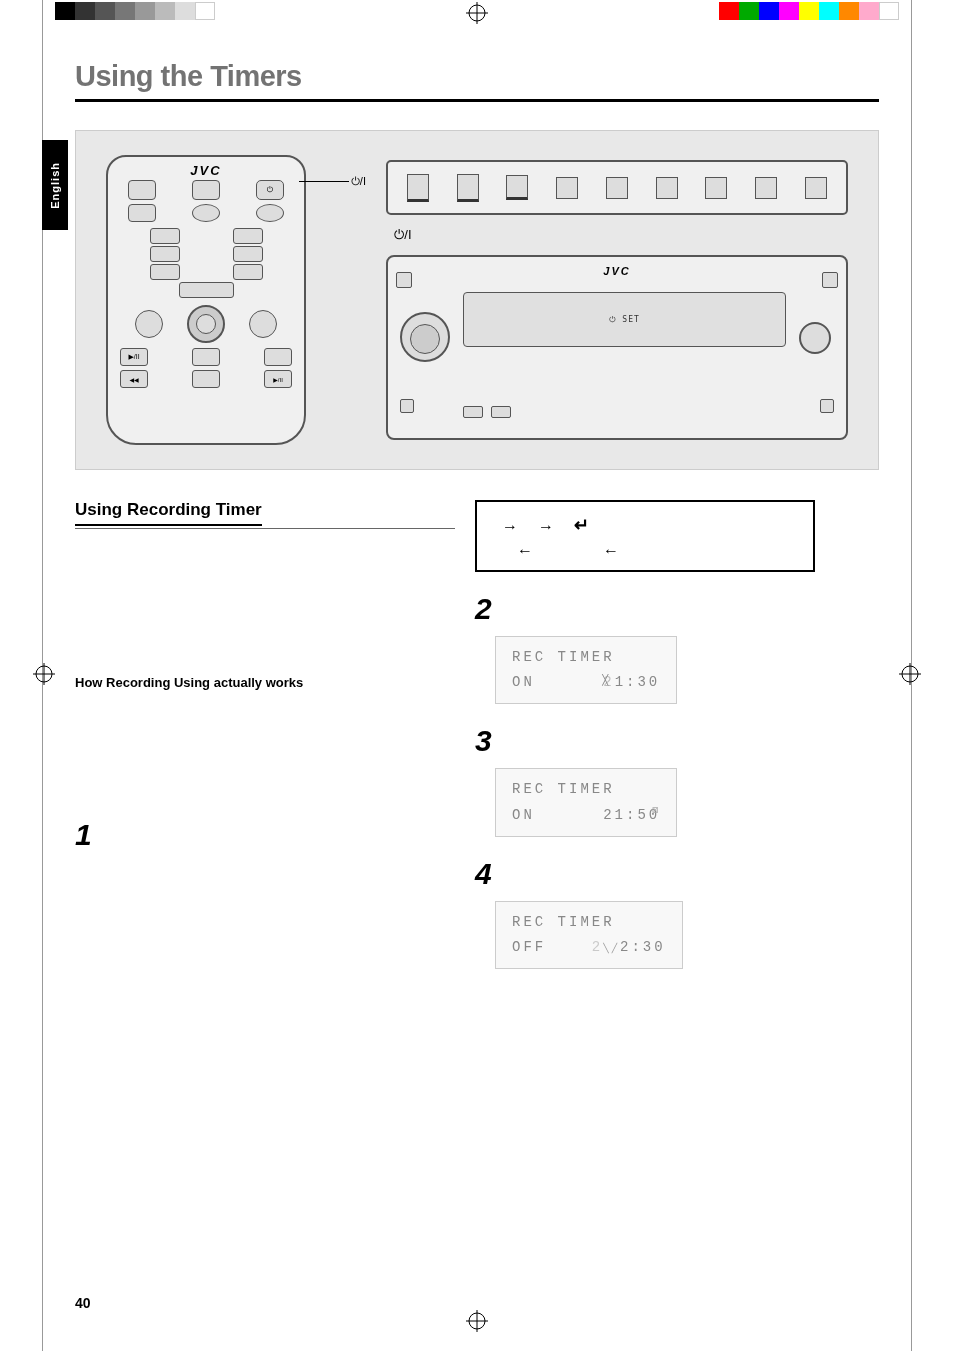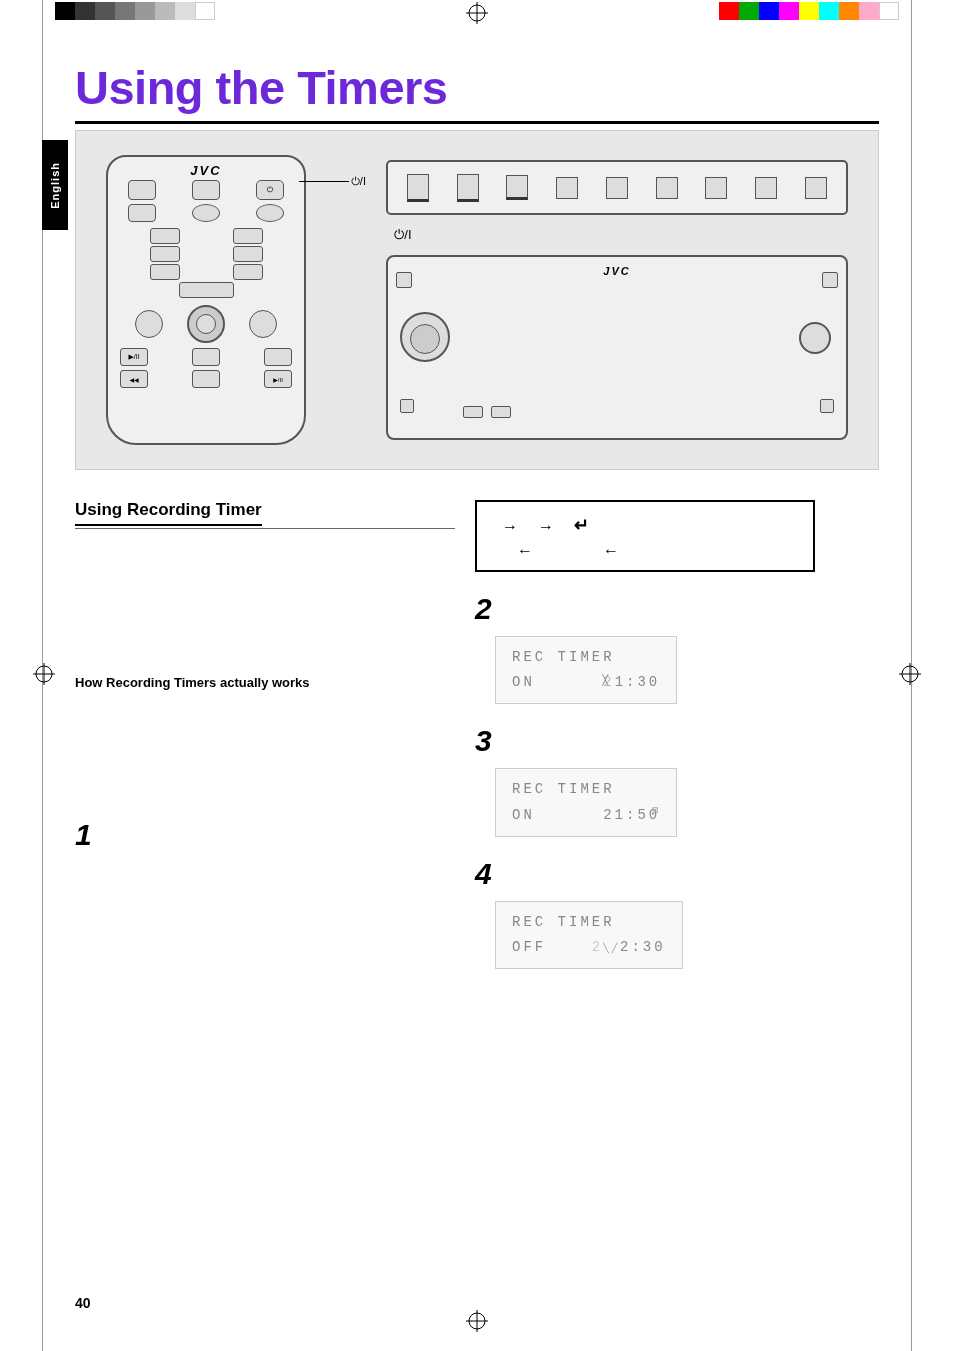--- a/index.html
+++ b/index.html
@@ -42,23 +42,23 @@
     }
 
     
     .page-title-section {
       position: absolute;
       top: 60px;
       left: 75px;
       right: 75px;
     }
     .page-title {
-      font-size: 47px;
+      font-size: 29px;
       font-weight: 900;
-      color: #6d28d9;
+      color: #737373;
       letter-spacing: -0.5px;
     }
     .title-underline {
       height: 3px;
       background: #000;
       margin-top: 6px;
     }
 
     
     .english-tab {
@@ -295,20 +295,23 @@
       <div style="position:absolute;top:15px;left:8px;width:16px;height:16px;border:1.5px solid #555;background:#ddd;border-radius:2px;"></div>
 
       <div style="position:absolute;top:15px;right:8px;width:16px;height:16px;border:1.5px solid #555;background:#ddd;border-radius:2px;"></div>
 
       <div style="position:absolute;left:12px;top:55px;width:50px;height:50px;border:2px solid #555;border-radius:50%;background:#ddd;">
         <div style="width:30px;height:30px;border:1.5px solid #555;border-radius:50%;background:#ccc;margin:10px auto;"></div>
       </div>
 
       <div style="position:absolute;right:15px;top:65px;width:32px;height:32px;border:2px solid #555;border-radius:50%;background:#ddd;"></div>
 
+      <div style="position:absolute;top:35px;left:75px;right:60px;height:55px;border:1.5px solid #555;background:#e0e0e0;border-radius:4px;display:flex;align-items:center;justify-content:center;">
+        <div style="font-family:monospace;font-size:8px;color:#333;letter-spacing:1px;">⏻ SET</div>
+      </div>
 
       <div style="position:absolute;bottom:20px;left:75px;right:60px;display:flex;gap:8px;">
         <div style="width:20px;height:12px;border:1px solid #555;background:#ddd;border-radius:2px;"></div>
         <div style="width:20px;height:12px;border:1px solid #555;background:#ddd;border-radius:2px;"></div>
       </div>
 
       <div style="position:absolute;bottom:25px;left:12px;width:14px;height:14px;border:1px solid #555;background:#ddd;border-radius:2px;"></div>
       <div style="position:absolute;bottom:25px;right:12px;width:14px;height:14px;border:1px solid #555;background:#ddd;border-radius:2px;"></div>
     </div>
   </div>
@@ -320,21 +323,21 @@
 
     <div class="col-left">
 
       <div style="margin-bottom:6px;">
         <div style="font-size:17px;font-weight:bold;color:#000;border-bottom:2px solid #000;padding-bottom:4px;display:inline-block;">Using Recording Timer</div>
         <div style="height:1px;background:#666;margin-top:2px;"></div>
       </div>
 
       <div style="height:140px;"></div>
 
-      <div style="font-size:13px;font-weight:bold;margin-bottom:8px;">How Recording Timers actually works</div>
+      <div style="font-size:13px;font-weight:bold;margin-bottom:8px;">How Recording Using actually works</div>
 
       <div style="height:120px;"></div>
 
       <div class="step-block">
         <div style="font-size:30px;font-weight:bold;font-style:italic;">
           <span>1</span>
         </div>
       </div>
 
     </div>

